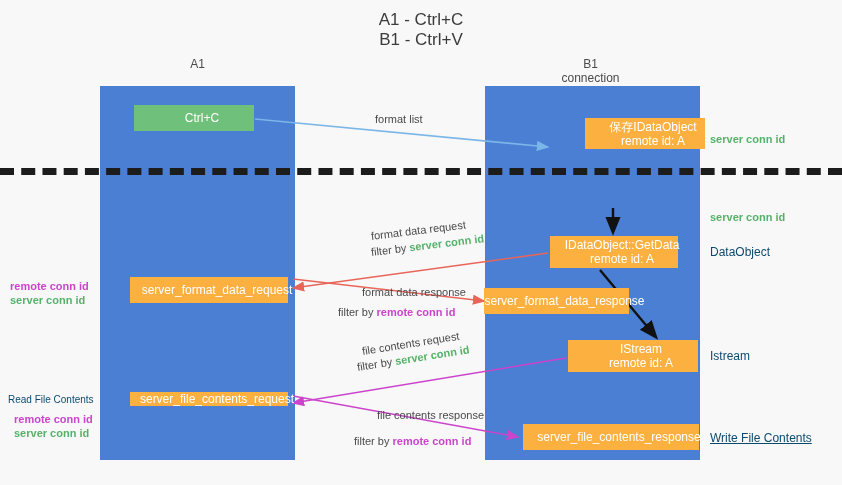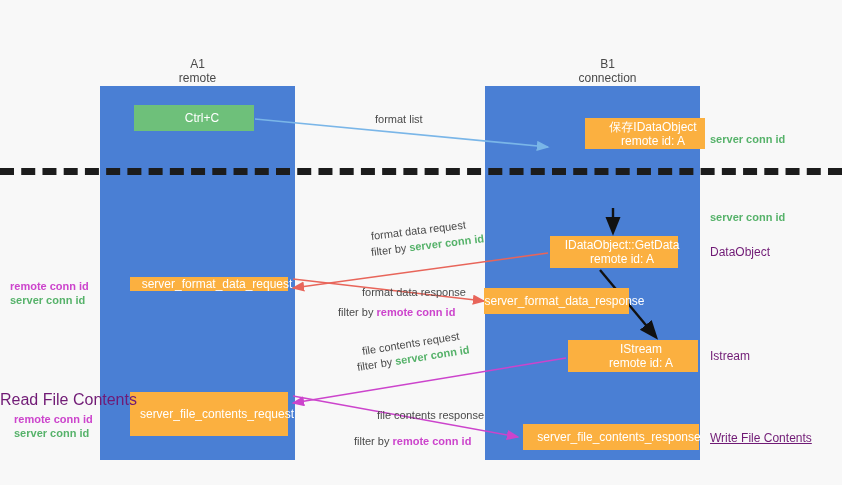--- a/index.html
+++ b/index.html
@@ -21,70 +21,73 @@
   .lane{
     position:absolute;background:#4a7fd4;
   }
   .lane-a{left:100px;top:86px;width:195px;height:374px;}
   .lane-b{left:485px;top:86px;width:215px;height:374px;}
 
   .lane-head{
     position:absolute;text-align:center;font-size:12px;line-height:14px;color:#4a4a4a;
   }
   .lane-head-a{left:100px;top:57px;width:195px;text-align:center;}
-  .lane-head-b{left:500px;top:57px;width:215px;}
+  .lane-head-b{left:483px;top:57px;width:215px;}
 
   .node{
     position:absolute;box-sizing:border-box;
     display:flex;align-items:center;justify-content:center;
     flex-direction:column;
     text-align:center;color:#ffffff;font-size:12px;line-height:14px;padding-left:16px;
   }
   .green{background:#6ec07a;}
   .orange{background:#fbb040;}
 
   .n-ctrlc{left:134px;top:105px;width:120px;height:26px;}
   .n-save{left:553px;top:118px;width:120px;height:31px;margin-left:32px;}
   .n-ctrlv{left:553px;top:181px;width:120px;height:26px;}
   .n-getdata{left:550px;top:236px;width:128px;height:32px;}
-  .n-fdreq{left:130px;top:277px;width:158px;height:14px;}
+  .n-fdreq{left:130px;top:277px;width:158px;height:26px;}
   .n-fdres{left:460px;top:288px;width:145px;height:26px;margin-left:24px;}
   .n-istream{left:568px;top:340px;width:130px;height:32px;}
-  .n-fcreq{left:130px;top:392px;width:158px;height:44px;}
+  .n-fcreq{left:130px;top:392px;width:158px;height:14px;}
   .n-fcres{left:523px;top:424px;width:176px;height:26px;}
 
   .edge-label{
     position:absolute;font-size:11px;line-height:14px;color:#4a4a4a;
     white-space:nowrap;
   }
   .rot-up{transform:rotate(-7deg);transform-origin:left center;}
   .rot-up2{transform:rotate(-9deg);transform-origin:left center;}
   .green-t{color:#56b26a;font-weight:bold;}
   .pink-t{color:#cc44cc;font-weight:bold;}
 
   .side-label{
-    position:absolute;font-size:11px;line-height:14px;color:#701a75;white-space:nowrap;
+    position:absolute;font-size:11px;line-height:14px;color:#0c4a6e;white-space:nowrap;
   }
   .side-bold-green{color:#56b26a;font-weight:bold;}
   .side-bold-pink{color:#cc44cc;font-weight:bold;}
 
   .dash{
     position:absolute;left:0;top:168px;width:842px;height:0;
     border-top:7px dashed #1c1c1c;
   }
 </style>
 </head>
 <body>
 
 <div id="canvas">
 
+  <div class="title">
+    <div>A1 - Ctrl+C</div>
+    <div>B1 - Ctrl+V</div>
+  </div>
 
   <div class="lane-head lane-head-a">
     <div>A1</div>
-    <div>remote</div>
   </div>
   <div class="lane-head lane-head-b">
     <div>B1</div>
     <div>connection</div>
   </div>
 
   <div class="lane lane-a"></div>
   <div class="lane lane-b"></div>
 
   <svg class="svg-layer">
@@ -190,17 +193,17 @@
 
   <div class="side-label side-bold-green" style="left:710px;top:132px;">server conn id</div>
   <div class="side-label side-bold-green" style="left:710px;top:210px;">server conn id</div>
   <div class="side-label" style="left:710px;top:245px;font-size:12px;">DataObject</div>
   <div class="side-label" style="left:710px;top:349px;font-size:12px;">Istream</div>
   <div class="side-label" style="left:710px;top:431px;font-size:12px;text-decoration:underline;">Write File Contents</div>
 
   <div class="side-label side-bold-pink" style="left:10px;top:279px;">remote conn id</div>
   <div class="side-label side-bold-green" style="left:10px;top:293px;">server conn id</div>
 
-  <div class="side-label" style="left:0;top:393px;font-size:16px;">Read File Contents</div>
+  <div class="side-label" style="left:8px;top:393px;font-size:10px;">Read File Contents</div>
   <div class="side-label side-bold-pink" style="left:14px;top:412px;">remote conn id</div>
   <div class="side-label side-bold-green" style="left:14px;top:426px;">server conn id</div>
 
 </div>
 
 </body></html>

